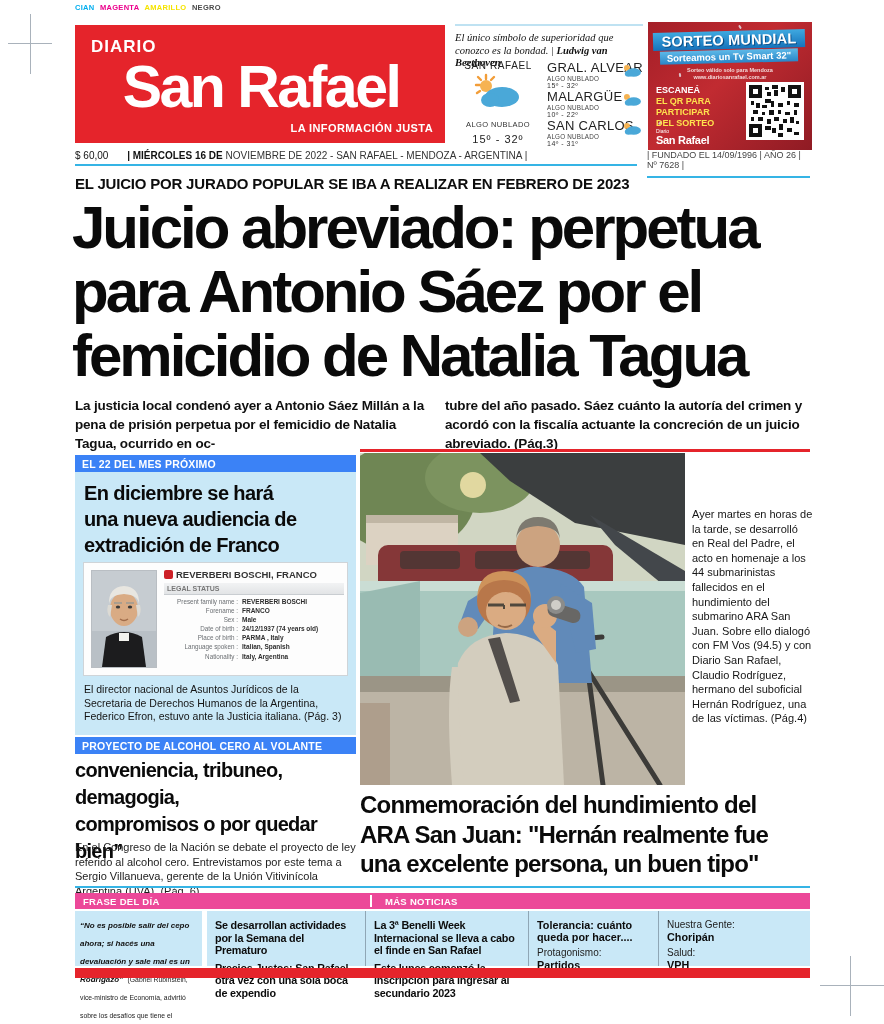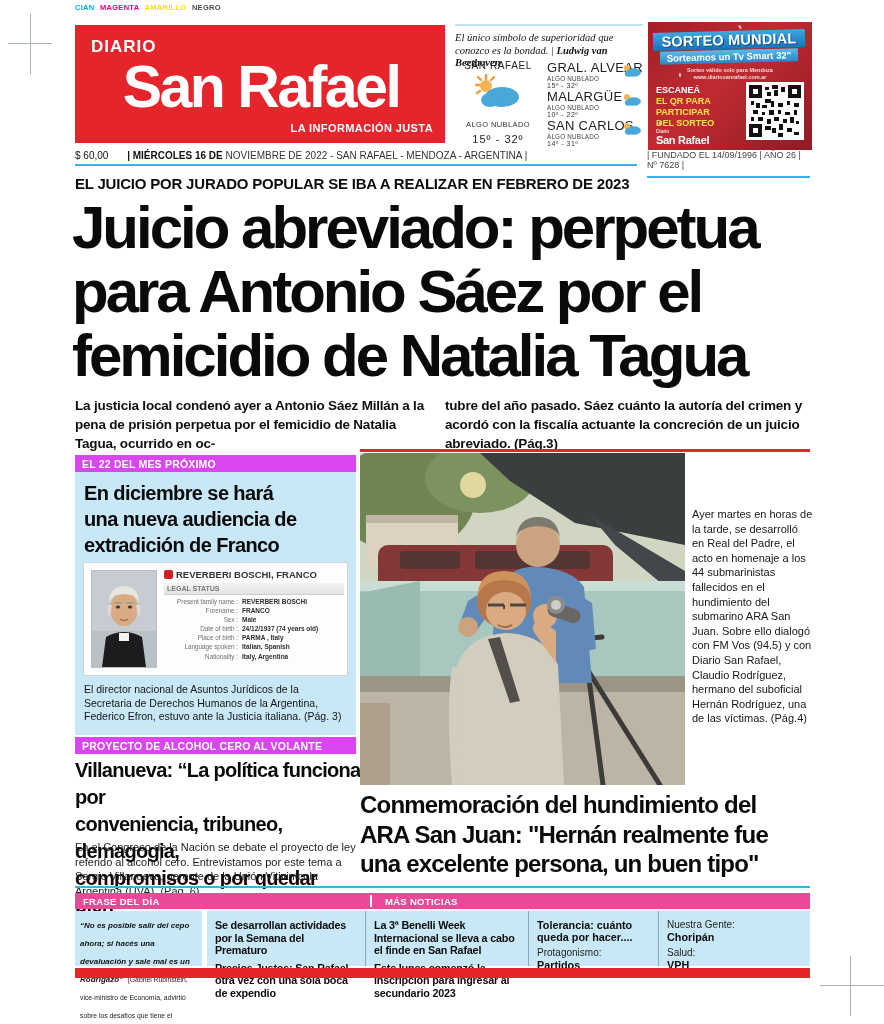--- a/index.html
+++ b/index.html
@@ -58,21 +58,21 @@
   
   .kicker { position:absolute; left:75px; top:175px; width:735px; font-size:15px; font-weight:800; letter-spacing:-.2px; color:#0d0d0d; }
   .headline { position:absolute; left:72px; top:196px; width:750px; font-size:60px; line-height:64px; font-weight:800; letter-spacing:-3px; color:#0a0a0a; }
   .deck { position:absolute; top:396px; font-size:13.5px; line-height:19px; font-weight:700; letter-spacing:-.2px; color:#101010; }
   .deck1 { left:75px; width:358px; }
   .deck2 { left:445px; width:365px; }
 
   .redrule { position:absolute; left:360px; top:449px; width:450px; height:3px; background:#e5242b; }
 
   
-  .bluelabel { position:absolute; left:75px; width:281px; height:17px; background:#d946ef; color:#fff; font-size:10.5px; font-weight:800; letter-spacing:.2px; padding:3px 4px 0 7px; }
+  .bluelabel { position:absolute; left:75px; width:281px; height:17px; background:#3b82f6; color:#fff; font-size:10.5px; font-weight:800; letter-spacing:.2px; padding:3px 4px 0 7px; }
   .lbl1 { top:455px; } .lbl2 { top:737px; }
   .lightbox { position:absolute; left:75px; top:472px; width:281px; height:263px; background:#c9e8f7; }
   .ex-head { padding:8px 9px 0 9px; font-size:20px; line-height:26px; font-weight:800; letter-spacing:-.6px; color:#0a0a0a; }
 
   .idcard { position:absolute; left:83px; top:562px; width:265px; height:114px; background:#fdfdfd; border:1px solid #cfd4d8; }
   .idphoto { position:absolute; left:7px; top:7px; width:66px; height:98px; border:1px solid #b9bec3; background:#ccd1d5; }
   .idright { position:absolute; left:80px; top:6px; width:180px; }
   .idname { font-size:9.5px; font-weight:800; color:#333; }
   .idname .ic { display:inline-block; width:9px; height:9px; background:#cd2027; border-radius:2px; margin-right:3px; vertical-align:-1px; }
   .idtab { margin-top:3px; font-size:7px; font-weight:700; color:#777; border-bottom:1px solid #c9cdd1; background:linear-gradient(180deg,#f2f3f4,#e2e4e6); padding:2px 3px; }
@@ -331,21 +331,20 @@
             <span class="lab">Nationality :</span>
             <span class="val">Italy, Argentina</span>
           </div>
       </div>
     </div>
   </div>
   <div class="ex-caption">El director nacional de Asuntos Jurídicos de la Secretaria de Derechos Humanos de la Argentina, Federico Efron, estuvo ante la Justicia italiana. (Pág. 3)</div>
 
   <div class="bluelabel lbl2">PROYECTO DE ALCOHOL CERO AL VOLANTE</div>
   <div class="vi-head">
-    <div>Villanueva: “La política funciona por</div>
     <div>conveniencia, tribuneo, demagogia,</div>
     <div>compromisos o por quedar bien”</div>
   </div>
   <div class="vi-body">En el Congreso de la Nación se debate el proyecto de ley referido al alcohol cero. Entrevistamos por este tema a Sergio Villanueva, gerente de la Unión Vitivinícola Argentina (UVA). (Pág. 6)</div>
 
   <div class="photo">
     <svg width="325" height="332" viewBox="0 0 325 332">
       <rect width="325" height="140" fill="#ccd6c9"></rect>
       <ellipse cx="45" cy="45" rx="70" ry="55" fill="#5d7c4b"></ellipse>
       <ellipse cx="120" cy="25" rx="55" ry="35" fill="#6b8a57"></ellipse>

